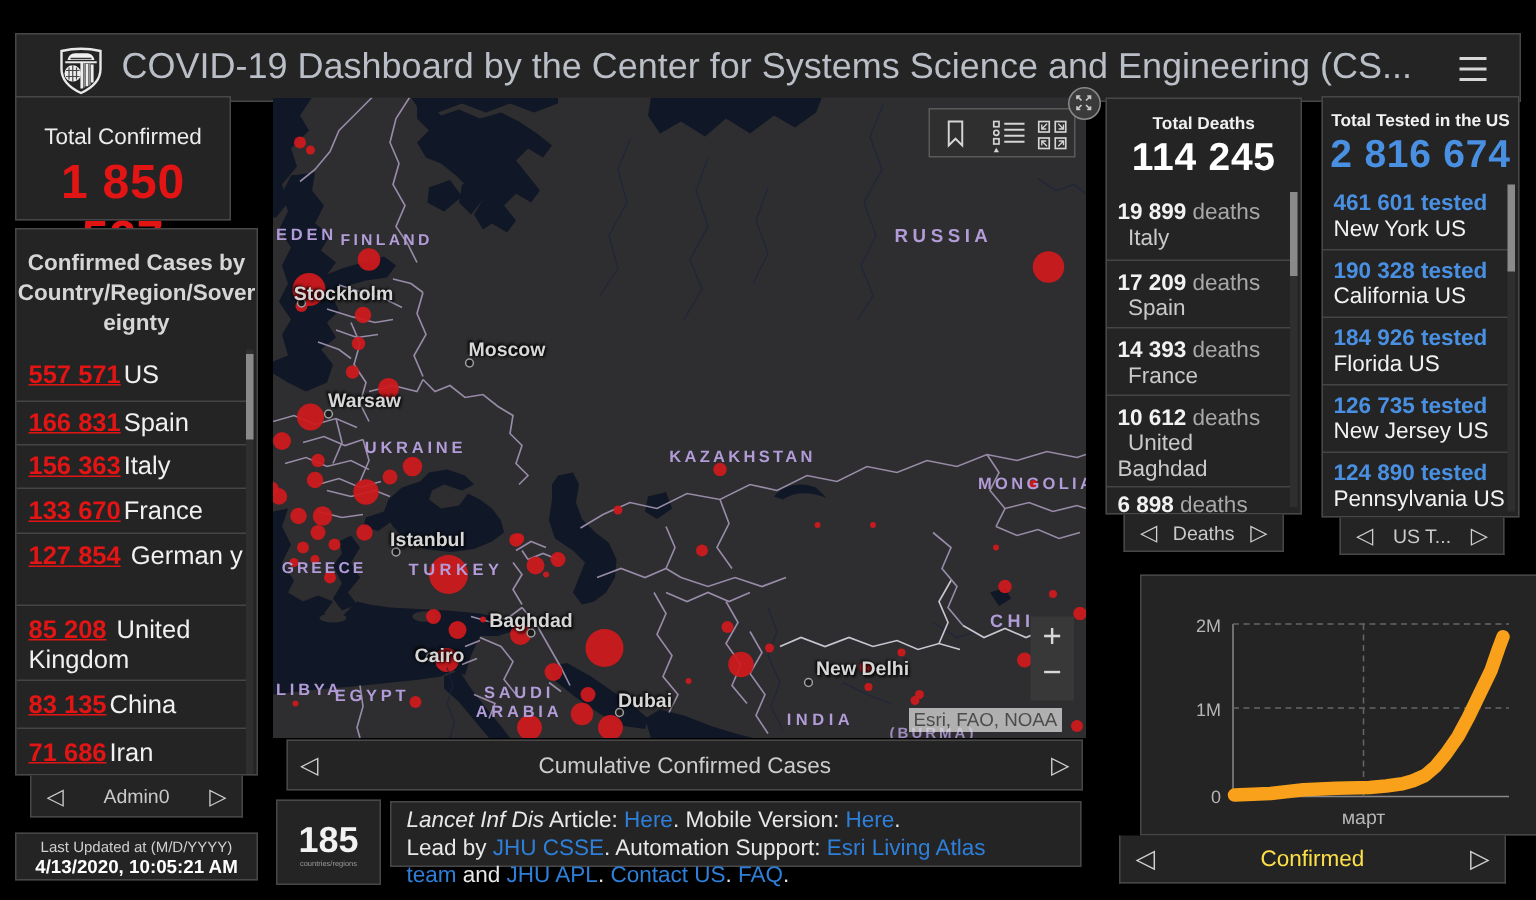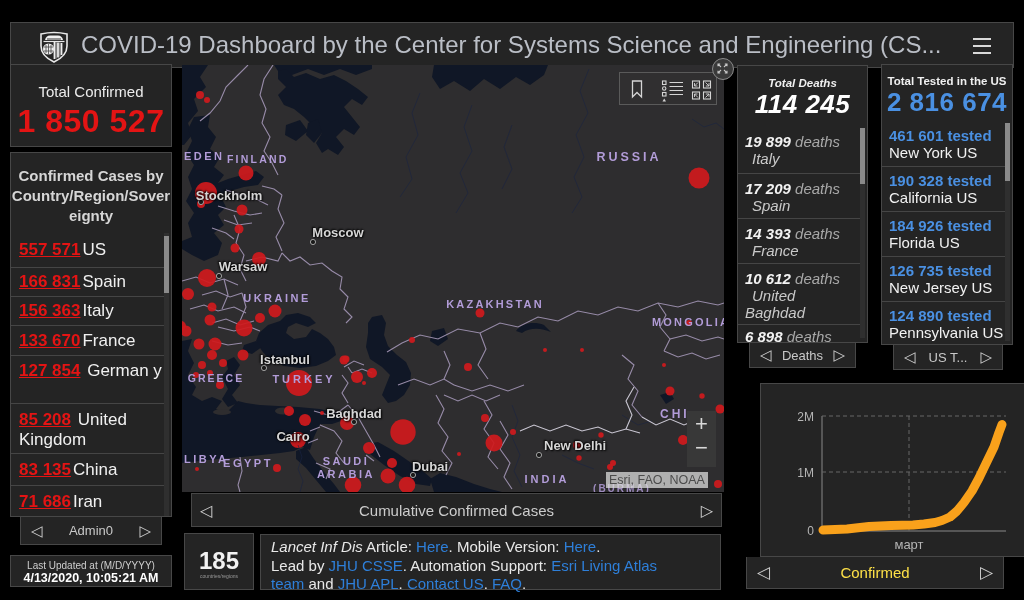--- a/index.html
+++ b/index.html
@@ -14,21 +14,21 @@
 .red { color:#e31414; font-weight:bold; }
 
 
 #hdr { left:10px; top:9px; width:1004px; height:46px;margin-top:13px; }
 #hdr .title { position:absolute; left:70px; top:0; height:44px; line-height:44px;
   color:#babec6; font-size:24px; white-space:nowrap; overflow:hidden; width:860px; }
 #burger { position:absolute; right:22px; top:15px; width:18px; }
 #burger div { height:2.2px; background:#d8d8d8; margin-bottom:4.6px; }
 
 
-#p1 { left:10px; top:64px; width:162px; height:83px; text-align:center; }
+#p1 { left:10px; top:64px; width:144px; height:83px; text-align:center; }
 #p1 .t { color:#ececec; font-size:15px; margin-top:18px; }
 #p1 .n { color:#e31414; font-size:32px; font-weight:bold; margin-top:3px; letter-spacing:0.5px; }
 #p2 { left:10px; top:152px; width:162px; height:365px; }
 #p2 .hd { color:#d6d6d6; font-size:15px; font-weight:bold; text-align:center;
   line-height:20px; padding-top:13px; }
 .crow { position:absolute; left:0; width:154px; padding-left:8px; font-size:17px;
   color:#f0f0f0; display:flex; align-items:center; border-bottom:1px solid #454545; }
 .crow span.num { margin-right:2px;text-decoration:underline; }
 #p2sb { position:absolute; right:2px; top:80px; width:5px; height:283px; background:#2f2f2f; }
 #p2sb .thumb { position:absolute; top:3px; left:0; width:5px; height:57px; background:#8a8a8a; }
@@ -51,26 +51,26 @@
   background:#3a3a3a; border:1px solid #8a8a8a; z-index:5; }
 #zoomctl { position:absolute; left:505px; top:346px; width:29px; height:56px; background:#383838; }
 #zoomctl .z { height:28px; color:#d8d8d8; text-align:center; font-size:22px; line-height:26px; }
 #esri { position:absolute; left:424px; top:407px; background:rgba(220,220,220,0.75);
   color:#4c4c4c; font-size:12.5px; padding:0 3px; height:16px; line-height:16px; }
 
 
 #p185 { left:184px; top:533px; width:70px; height:57px; text-align:center; }
 #p185 .n { color:#f2f2f2; font-size:24px; font-weight:bold; margin-top:15px; line-height:24px; }
 #p185 .s { color:#9a9a9a; font-size:5px; }
-#lancet { left:260px; top:534px; width:461px; height:56px; color:#e8e8e8; font-size:15px;
+#lancet { left:260px; top:534px; width:461px; height:44px; color:#e8e8e8; font-size:15px;
   padding:3px 0 0 10px; line-height:18.5px; }
 #lancet a { color:#2e7fd9; text-decoration:none; }
 
 
-#pd { left:737px; top:65px; width:131px; height:278px;font-style:italic; }
+#pd { left:737px; top:65px; width:131px; height:278px; }
 #pd .t { color:#f0f0f0; font-size:11.5px; font-weight:bold; text-align:center; margin-top:11px; }
 #pd .n { color:#fff; font-size:26px; font-weight:bold; text-align:center; letter-spacing:0.5px; }
 .drow { position:absolute; left:0; width:124px; padding-left:7px; font-size:15px;
   border-bottom:1px solid #454545; }
 .drow .l1 { color:#f2f2f2; font-weight:bold; }
 .drow .l1 small { color:#a8a8a8; font-weight:normal; font-size:15px; }
 .drow .l2 { color:#c9c9c9; padding-left:7px; }
 #pdsb { position:absolute; right:2px; top:62px; width:5px; height:210px; background:#2f2f2f; }
 #pdsb .thumb { position:absolute; top:0; left:0; width:5px; height:56px; background:#8a8a8a; }
 #tab-deaths { left:749px; top:343px; width:107px; height:25px; }

